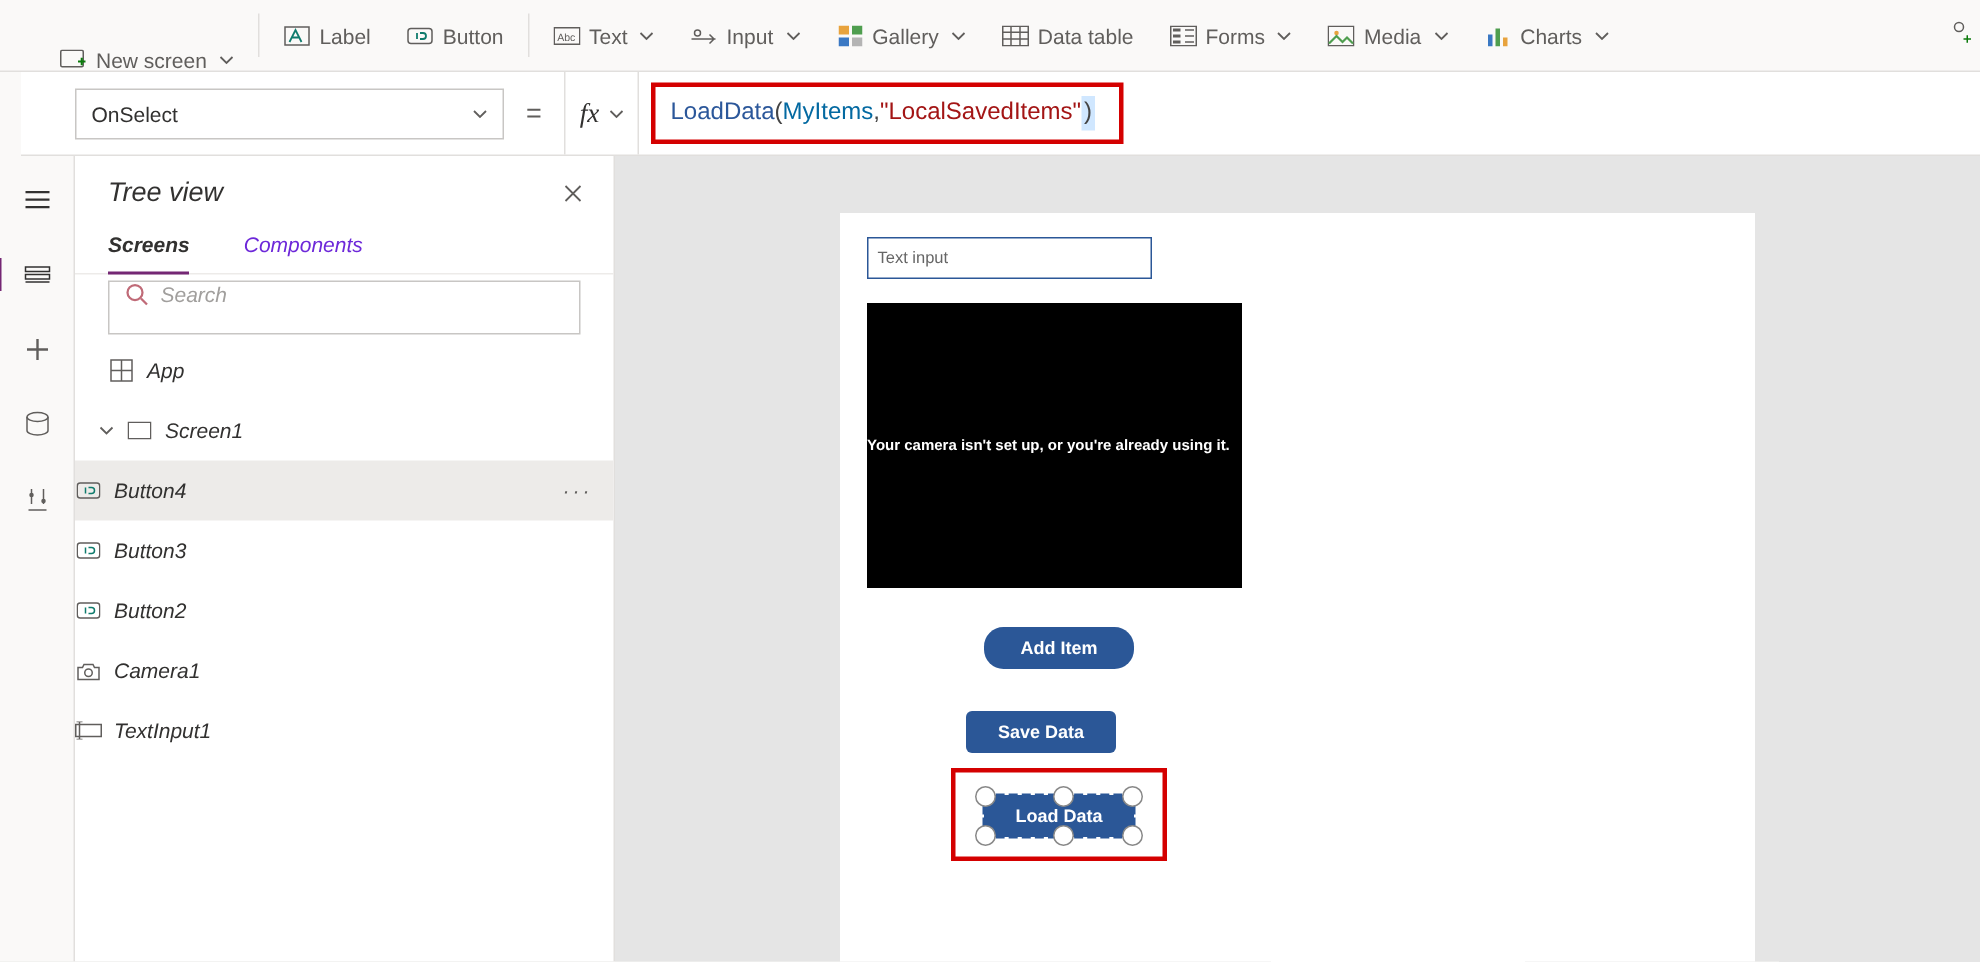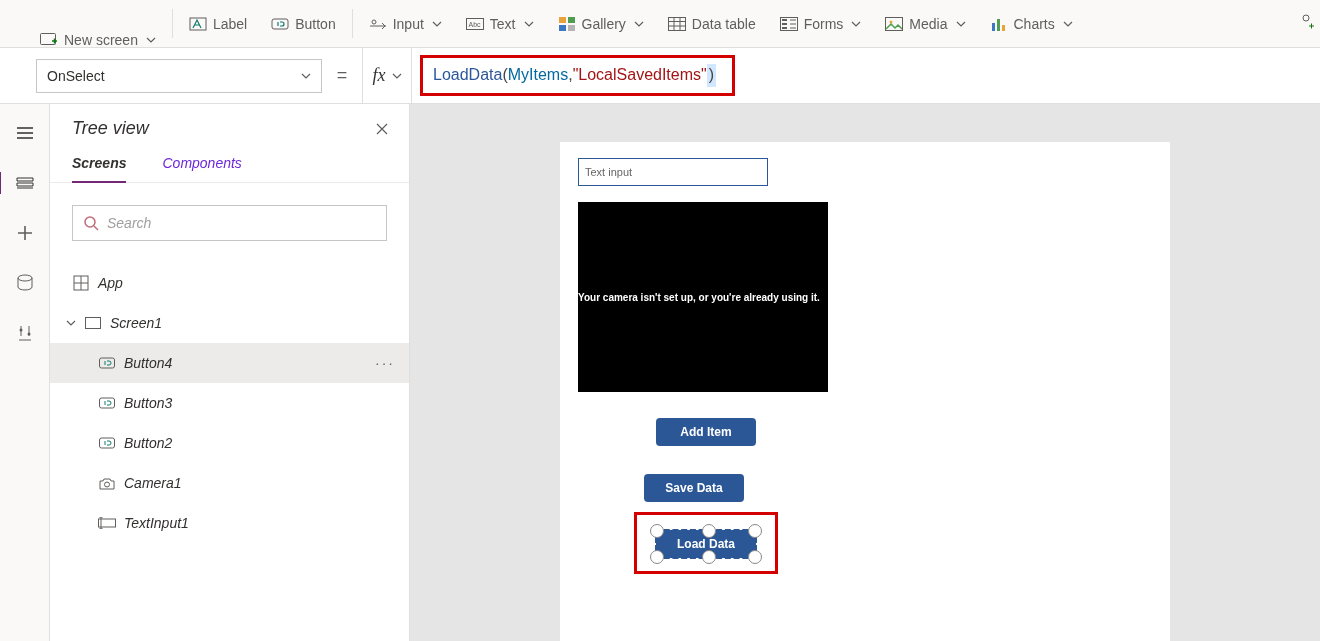--- a/index.html
+++ b/index.html
@@ -8,21 +8,21 @@
   
   .ribbon { height: 48px; background: #faf9f8; display: flex; align-items: center; border-bottom: 1px solid #e1dfdd; position: relative; }
   .ribbon-group { display: flex; align-items: center; height: 100%; }
   .ribbon-divider { width: 1px; height: 60%; background: #e1dfdd; margin: 0 4px; }
   .ribbon-item { display: flex; align-items: center; gap: 6px; padding: 0 12px; height: 100%; color: #605e5c; font-size: 14px; cursor: pointer; }
   .ribbon-item .ico { width: 18px; height: 18px; display: flex; align-items: center; justify-content: center; }
   .chev { width: 10px; height: 10px; display: flex; align-items: center; justify-content: center; margin-left: 2px;}
   .ribbon .last-plus { position: absolute; right: 6px; top: 14px; color: #605e5c; }
 
   
-  .fbar { height: 56px; background: #fff; border-bottom: 1px solid #e1dfdd; display: flex; align-items: center; padding: 0 24px 0 36px; gap: 8px; }
+  .fbar { height: 56px; background: #fff; border-bottom: 1px solid #e1dfdd; display: flex; align-items: center; padding: 0 24px 0 36px; gap: 8px; margin-left: 14px; }
   .prop-dd { width: 286px; height: 34px; border: 1px solid #c8c6c4; background: #fff; display: flex; align-items: center; padding: 0 10px; font-size: 14px; color: #323130; justify-content: space-between; }
   .eq { width: 24px; text-align: center; font-size: 18px; color: #605e5c; }
   .fx { width: 50px; display: flex; align-items: center; gap: 4px; color: #323130; justify-content:center; border-left:1px solid #e1dfdd; border-right:1px solid #e1dfdd; height:100%;}
   .fx .fxlabel { font-style: italic; font-family: 'Times New Roman', serif; font-size: 18px; }
   .formula-box { flex: 1; height: 48px; display: flex; align-items: center; font-family: Consolas, monospace; font-size: 16px; }
   .formula-inner { border: 3px solid #d40000; padding: 6px 16px 6px 10px; display: flex; align-items: center; gap: 0; line-height: 1.4; }
   .tok-fn { color: #2b579a; }
   .tok-par { color: #444; }
   .tok-id { color: #0369a1; }
   .tok-str { color: #a31515; }
@@ -35,37 +35,37 @@
   .leftbar .lb-item { width: 22px; height: 22px; display:flex; align-items:center; justify-content:center; color:#605e5c; cursor:pointer; position:relative;}
   .leftbar .active-mark { position:absolute; left:-16px; top:0; bottom:0; width:3px; background:#742774; }
 
   .treepanel { width: 360px; background: #fff; border-right: 1px solid #e1dfdd; display:flex; flex-direction:column;font-style:italic; }
   .tp-head { display:flex; align-items:center; justify-content:space-between; padding: 14px 20px 10px 22px; }
   .tp-title { font-size: 18px; color:#323130; }
   .tp-close { color:#605e5c; cursor:pointer; }
   .tp-tabs { display:flex; gap:36px; padding: 0 22px; border-bottom:1px solid #edebe9; }
   .tp-tab { padding: 6px 0 10px 0; font-size:14px; color:#6d28d9; cursor:pointer; }
   .tp-tab.active { color:#323130; font-weight:600; border-bottom: 2px solid #742774; margin-bottom:-1px;}
-  .tp-search { margin: 22px 22px; border:1px solid #c8c6c4; height:36px; display:flex; align-items:center; padding:0 10px; gap:8px; color:#a19f9d; font-size:14px;}
+  .tp-search { margin: 4px 22px; border:1px solid #c8c6c4; height:36px; display:flex; align-items:flex-start; padding:0 10px; gap:8px; color:#a19f9d; font-size:14px;}
   .tree { flex:1; overflow:auto; }
   .tree-row { display:flex; align-items:center; height:40px; padding: 0 14px 0 0; font-size:14px; color:#323130; cursor:pointer; gap:8px;}
   .tree-row.sel { background:#edebe9; }
   .tree-row .ico { width:18px; height:18px; display:flex; align-items:center; justify-content:center; color:#605e5c;}
   .tree-row .dots { margin-left:auto; color:#605e5c; letter-spacing:2px;}
   .indent0 { padding-left: 22px; }
   .indent1 { padding-left: 14px; }
-  .indent2 { padding-left: 48px; }
+  .indent2 { }
 
   .canvas-area { flex:1; background:#e5e5e5; display:flex; align-items:flex-start; justify-content:center; padding-top:38px;}
   .phone { width: 610px; height: 500px; background:#fff; position:relative; }
   .txtin { position:absolute; left:18px; top:16px; width:190px; height:28px; border:1px solid #2b5797; display:flex; align-items:center; padding:0 6px; font-size:11px; color:#666;}
   .cam { position:absolute; left:18px; top:60px; width:250px; height:190px; background:#000; display:flex; align-items:center; }
   .cam span { color:#fff; font-size:10px; text-align:center; font-weight:600;}
   .pbtn { position:absolute; width:100px; height:28px; background:#2b5797; color:#fff; border-radius:4px; display:flex; align-items:center; justify-content:center; font-size:12px; font-weight:600; border:none;}
-  .pbtn.add { left:96px; top:276px; }
+  .pbtn.add { left:96px; top:276px;border-radius:13px; }
   .pbtn.save { left:84px; top:332px; }
   .pbtn.load { left:96px; top:388px; }
 
   .sel-wrap { position:absolute; border:3px dashed #2b5797; pointer-events:none; }
   .handle { position:absolute; width:14px; height:14px; background:#fff; border:1px solid #888; border-radius:50%; }
   .red-box { position:absolute; border:3px solid #d40000; pointer-events:none; }
 
   svg { display:block; }
 </style>
 </head>
@@ -106,40 +106,40 @@
             <path d="M7 5 v4 M9 5 h2 a2 2 0 0 1 0 4 h-2" fill="none" stroke="#0f7b6c" stroke-width="1.2"></path>
           </svg>
         </span>
       <span>Button</span>
     </div>
   </div>
   <div class="ribbon-divider"></div>
   <div class="ribbon-group">
     <div class="ribbon-item">
       <span class="ico">
-          <svg width="18" height="14">
-            <circle cx="5" cy="5" r="2" fill="none" stroke="#605e5c"></circle>
-            <path d="M1 9 h16 M13 6 l3 3 l-3 3" fill="none" stroke="#605e5c"></path>
-          </svg>
-        </span>
-      <span>Input</span>
-      <span class="chev">
-          <svg width="10" height="6">
-            <path d="M1 1 L5 5 L9 1" fill="none" stroke="#605e5c" stroke-width="1.2"></path>
-          </svg>
-        </span>
-    </div>
-    <div class="ribbon-item">
-      <span class="ico">
           <svg width="18" height="12">
             <rect x="0.5" y="0.5" width="17" height="11" fill="none" stroke="#605e5c"></rect>
             <text x="2.5" y="9" font-size="7" fill="#605e5c" font-family="Arial">Abc</text>
           </svg>
         </span>
       <span>Text</span>
+      <span class="chev">
+          <svg width="10" height="6">
+            <path d="M1 1 L5 5 L9 1" fill="none" stroke="#605e5c" stroke-width="1.2"></path>
+          </svg>
+        </span>
+    </div>
+    <div class="ribbon-item">
+      <span class="ico">
+          <svg width="18" height="14">
+            <circle cx="5" cy="5" r="2" fill="none" stroke="#605e5c"></circle>
+            <path d="M1 9 h16 M13 6 l3 3 l-3 3" fill="none" stroke="#605e5c"></path>
+          </svg>
+        </span>
+      <span>Input</span>
       <span class="chev">
           <svg width="10" height="6">
             <path d="M1 1 L5 5 L9 1" fill="none" stroke="#605e5c" stroke-width="1.2"></path>
           </svg>
         </span>
     </div>
     <div class="ribbon-item">
       <span class="ico">
           <svg width="16" height="14">
             <rect x="0" y="0" width="7" height="6" fill="#e8a33d"></rect>

